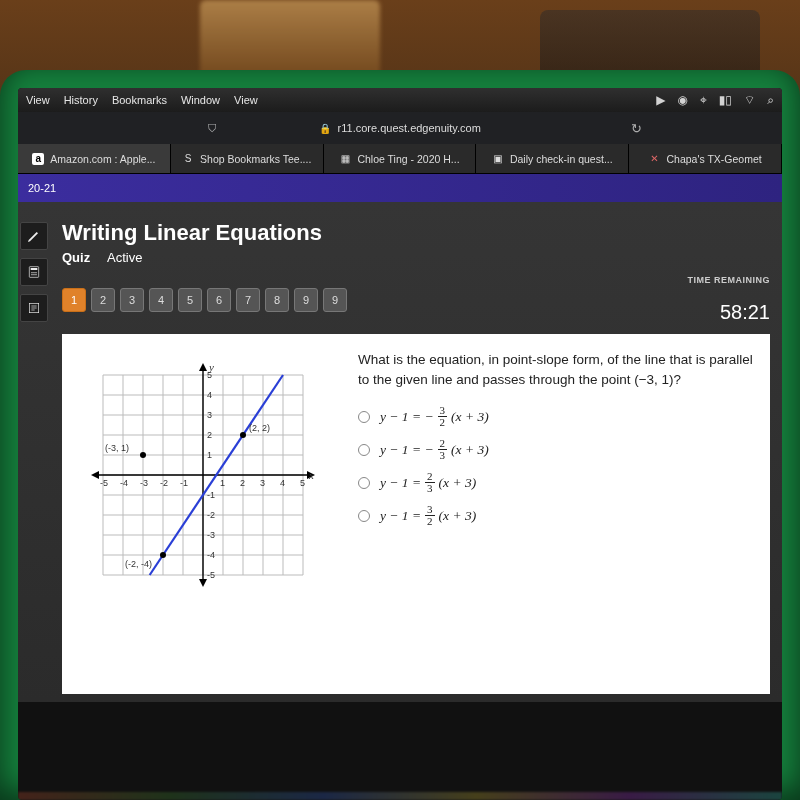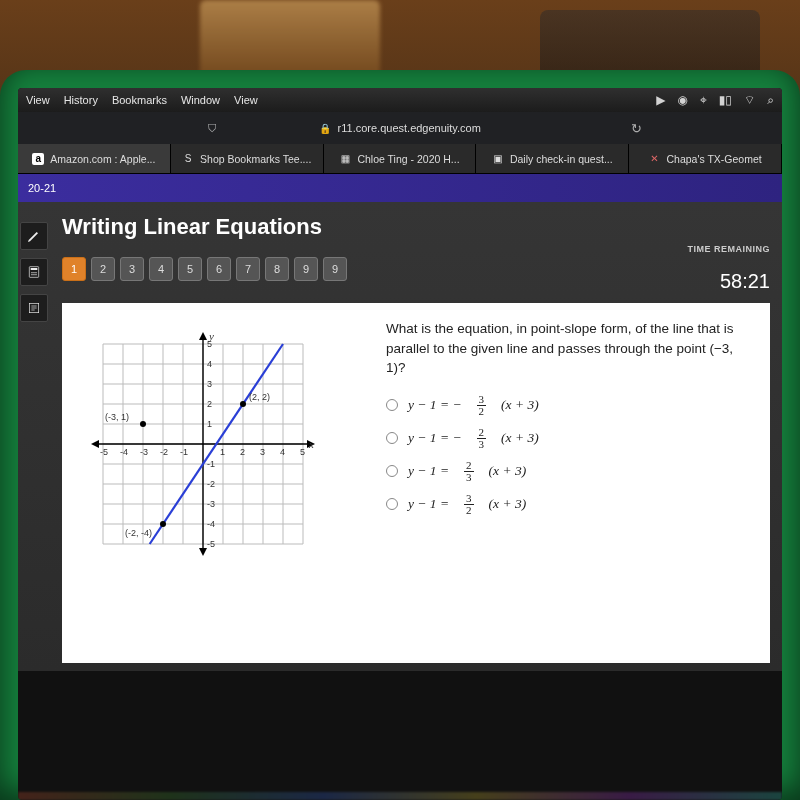--- a/index.html
+++ b/index.html
@@ -24,44 +24,44 @@
   .browser-toolbar .reload { position:absolute; right:140px; font-size:13px; opacity:.8; }
 
   .tabstrip { height:30px; background:#1a1a1a; display:flex; align-items:stretch; color:#ddd; font-size:10.5px; border-bottom:1px solid #000; }
   .tab { flex:1; display:flex; align-items:center; justify-content:center; gap:6px; border-right:1px solid #000; padding:0 6px; background:#2a2a2a; cursor:pointer; }
   .tab.active { background:#3a3a3a; }
   .tab .ico { width:12px; height:12px; display:inline-flex; align-items:center; justify-content:center; font-size:10px; }
   .tab .ico.a { background:#fff; color:#000; border-radius:2px; font-weight:bold; }
 
   .course-bar { height:28px; background:#3b2d9e; background:linear-gradient(90deg,#3b2d9e,#2e2380); color:#fff; font-size:11px; display:flex; align-items:center; padding:0 10px; }
 
-  .content { background:#2e2e2e; background:linear-gradient(180deg,#353535,#2b2b2b); color:#fff; padding:12px 12px 8px 44px; position:relative; }
+  .content { background:#2e2e2e; background:linear-gradient(180deg,#353535,#2b2b2b); color:#fff; padding:18px 12px 8px 44px; position:relative; }
   .side-tools { position:absolute; left:2px; top:20px; width:34px; display:flex; flex-direction:column; gap:8px; }
   .tool { width:28px; height:28px; background:#1d1d1d; border:1px solid #444; border-radius:2px; display:flex; align-items:center; justify-content:center; color:#ddd; font-size:14px; cursor:pointer;}
   .tool svg { width:16px; height:16px; }
 
   h1.lesson { font-size:22px; font-weight:700; margin-bottom:4px; }
   .sub { font-size:13px; margin-bottom:10px; }
   .sub .qtype { font-weight:700; margin-right:14px; }
   .sub .status { font-weight:400; }
 
   .qnav-row { display:flex; align-items:center; gap:6px; }
   .qnav { background:#555; color:#ddd; width:24px; height:24px; border-radius:3px; font-size:11px; display:flex; align-items:center; justify-content:center; border:1px solid #777; cursor:pointer;}
   .qnav.active { background:#e0822a; border-color:#c96f18; color:#fff; }
   .timer-wrap { margin-left:auto; text-align:right; }
   .timer-label { font-size:9px; letter-spacing:.5px; color:#ccc;font-weight:bold; }
   .timer { font-size:20px; font-weight:400; color:#fff;margin-top:16px; }
 
   .question-panel { margin-top:10px; background:#fff; color:#222; padding:16px; min-height:360px; display:flex; gap:20px; font-size:13.5px; }
   .graph-col { flex:0 0 260px; }
-  .q-col { flex:1;margin-left:28px; }
+  .q-col { flex:1; }
   .q-col p { line-height:1.45; margin-bottom:16px; }
   .opt { display:flex; align-items:center; gap:10px; margin:10px 0; cursor:pointer; }
   .opt .radio { width:12px; height:12px; border:1px solid #888; border-radius:50%; flex-shrink:0; }
-  .opt .math { font-family: Georgia, 'Times New Roman', serif; font-style: italic; display:flex; align-items:center; gap:13px;}
+  .opt .math { font-family: Georgia, 'Times New Roman', serif; font-style: italic; display:flex; align-items:center; gap:2px;}
   .frac { display:inline-flex; flex-direction:column; align-items:center; font-style:normal; font-size:11px; line-height:1; vertical-align:middle; margin:0 2px; }
   .frac .n { border-bottom:1px solid #222; padding:0 2px; }
   .frac .d { padding:0 2px; }
 
   .graph-svg { width:250px; height:250px; }
   .grid-line { stroke:#bbb; stroke-width:1; }
   .axis { stroke:#000; stroke-width:1.4; }
   .plot-line { stroke:#2a3fd6; stroke-width:2.2; }
   .pt { fill:#000; }
   .lbl { font: 9px Arial; fill:#333; }
@@ -152,20 +152,24 @@
         <svg viewBox="0 0 24 24">
               <rect x="5" y="5" width="14" height="14" fill="none" stroke="#eee"></rect>
               <line x1="8" y1="9" x2="16" y2="9" stroke="#eee"></line>
               <line x1="8" y1="12" x2="16" y2="12" stroke="#eee"></line>
               <line x1="8" y1="15" x2="13" y2="15" stroke="#eee"></line>
             </svg>
       </div>
     </div>
 
     <h1 class="lesson">Writing Linear Equations</h1>
+    <div class="sub">
+      <span class="qtype">Quiz</span>
+      <span class="status">Active</span>
+    </div>
 
     <div class="qnav-row">
       <div id="qnav-holder" style="display:flex; gap:5px;">
             <div class="qnav active">1</div>
             <div class="qnav">2</div>
             <div class="qnav">3</div>
             <div class="qnav">4</div>
             <div class="qnav">5</div>
             <div class="qnav">6</div>
             <div class="qnav">7</div>

